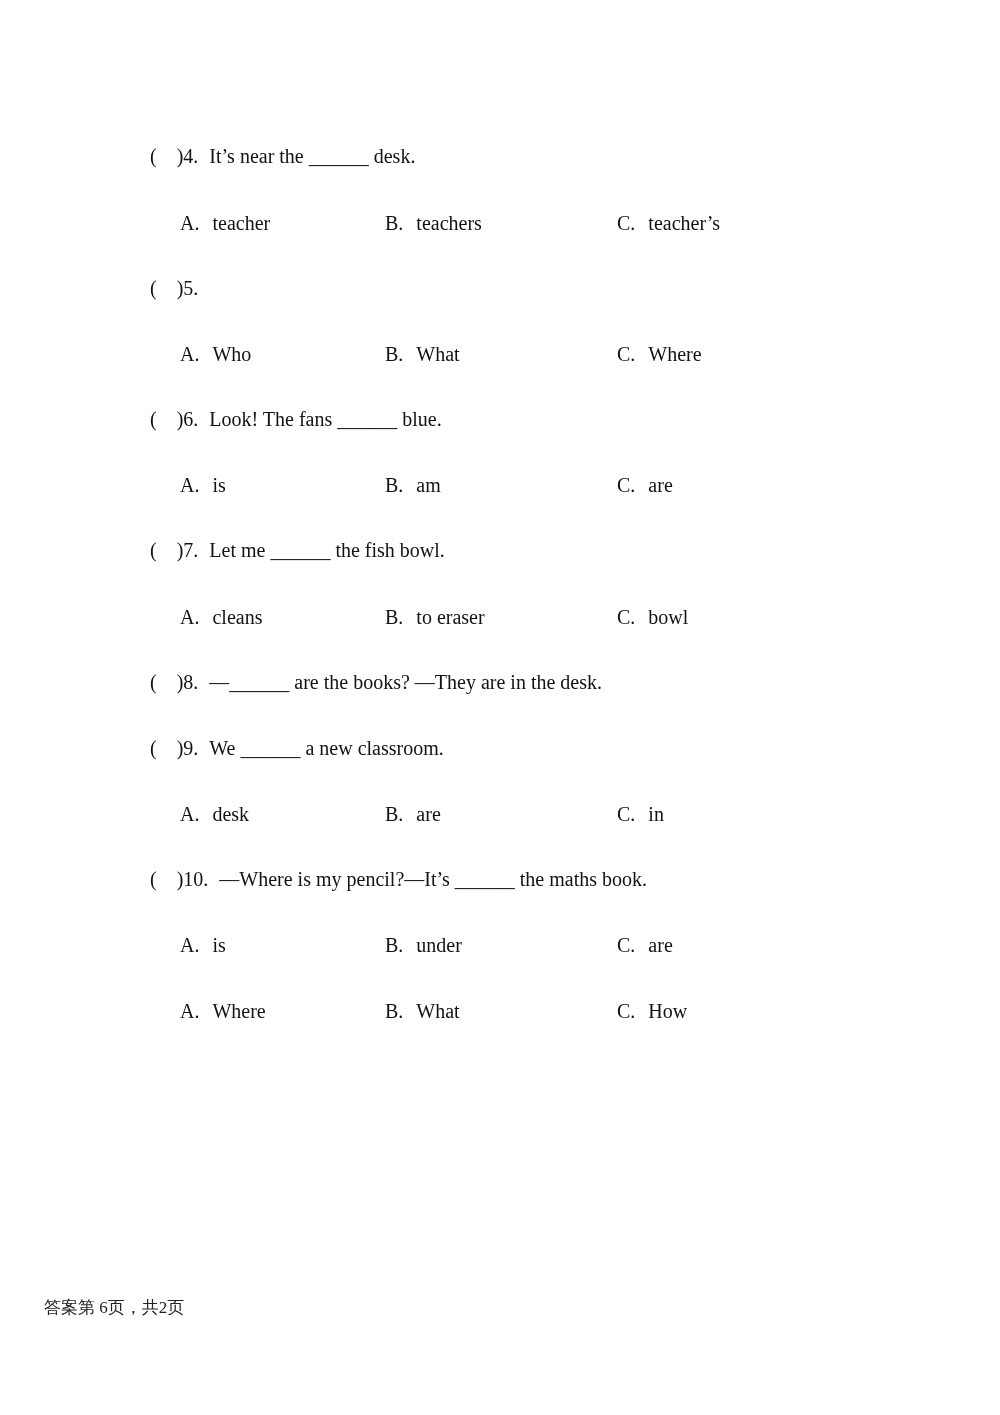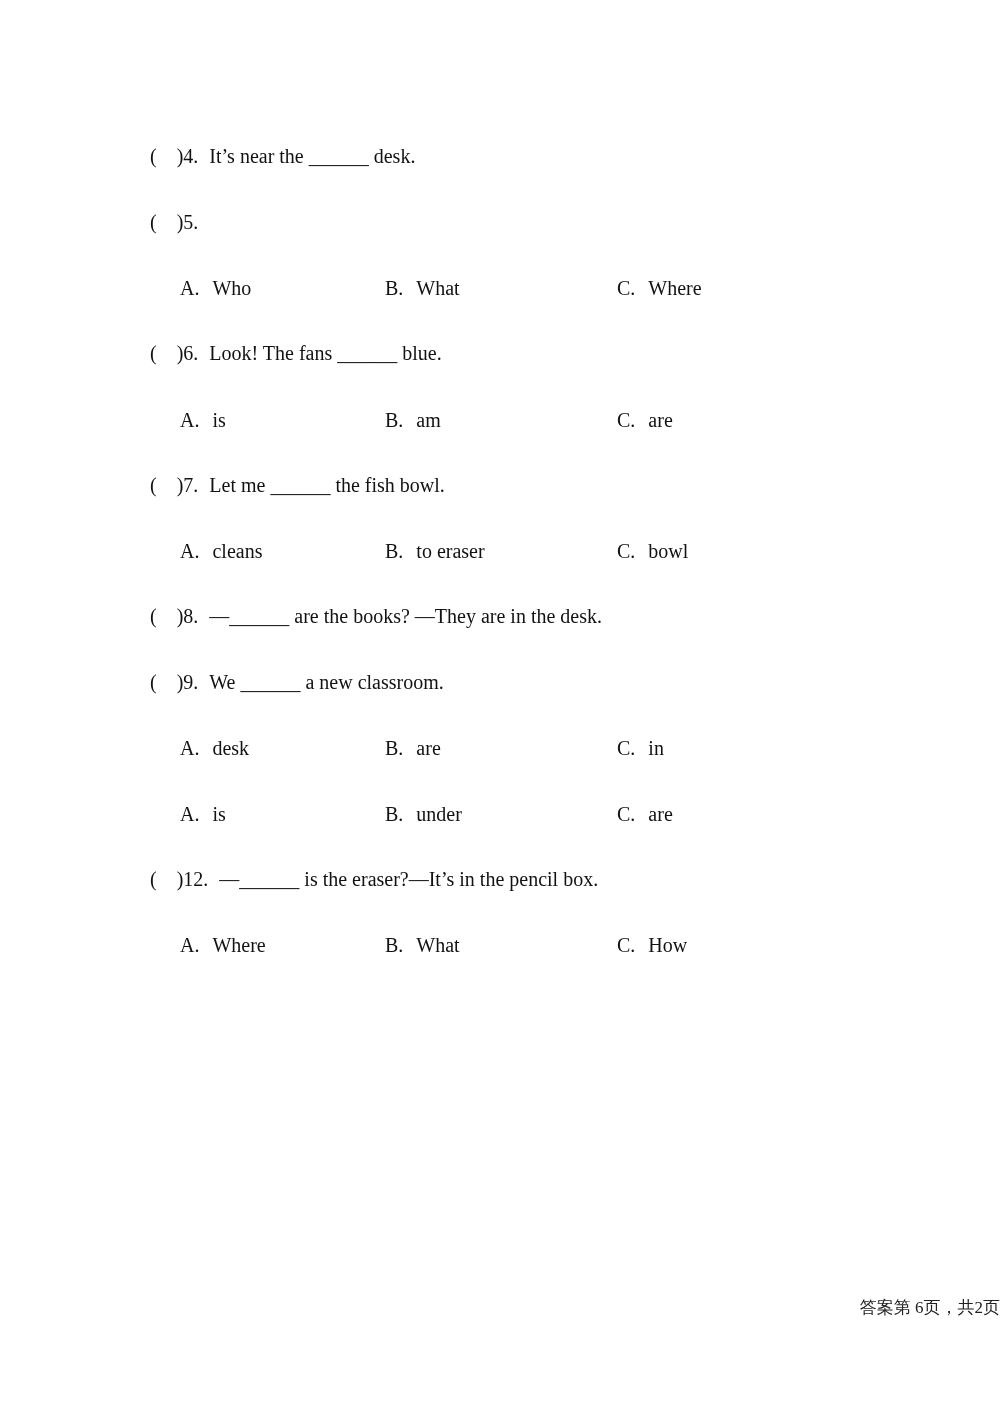--- a/index.html
+++ b/index.html
@@ -33,32 +33,38 @@
   }
   .optA { left:180px; }
   .optB { left:385px; }
   .optC { left:617px; }
   .ol { margin-right:13px; display:inline-block; }
   .pre { white-space:pre; margin-right:11px; }
   .footer {
     position:absolute;
     left:0; right:0;
     top:1296px;
-    text-align:right;
+    text-align:left;
     font-size:17px;
     color:#222222;
+    padding-left:44px;
   }
 </style>
 </head>
 <body>
 
 <div class="page">
 
   <div class="line">
     <span class="pre">(    )4.</span><span>It’s near the ______ desk.</span>
+  </div>
+  <div class="line opts">
+    <span class="opt optA"><span class="ol">A.</span><span>teacher</span></span>
+    <span class="opt optB"><span class="ol">B.</span><span>teachers</span></span>
+    <span class="opt optC"><span class="ol">C.</span><span>teacher’s</span></span>
   </div>
 
   <div class="line">
     <span class="pre">(    )5.</span>
   </div>
   <div class="line opts">
     <span class="opt optA"><span class="ol">A.</span><span>Who</span></span>
     <span class="opt optB"><span class="ol">B.</span><span>What</span></span>
     <span class="opt optC"><span class="ol">C.</span><span>Where</span></span>
   </div>
@@ -87,29 +93,29 @@
 
   <div class="line">
     <span class="pre">(    )9.</span><span>We ______ a new classroom.</span>
   </div>
   <div class="line opts">
     <span class="opt optA"><span class="ol">A.</span><span>desk</span></span>
     <span class="opt optB"><span class="ol">B.</span><span>are</span></span>
     <span class="opt optC"><span class="ol">C.</span><span>in</span></span>
   </div>
 
+  <div class="line">
+    <span class="pre">(    )10.</span><span>—Where is my pencil?—It’s ______ the maths book.</span>
+  </div>
   <div class="line opts">
     <span class="opt optA"><span class="ol">A.</span><span>is</span></span>
     <span class="opt optB"><span class="ol">B.</span><span>under</span></span>
     <span class="opt optC"><span class="ol">C.</span><span>are</span></span>
   </div>
 
-  <div class="line">
-    <span class="pre">(    )12.</span><span>—______ is the eraser?—It’s in the pencil box.</span>
-  </div>
   <div class="line opts">
     <span class="opt optA"><span class="ol">A.</span><span>Where</span></span>
     <span class="opt optB"><span class="ol">B.</span><span>What</span></span>
     <span class="opt optC"><span class="ol">C.</span><span>How</span></span>
   </div>
 
 
   <div class="footer">答案第 6页，共2页</div>
 
 </div>

